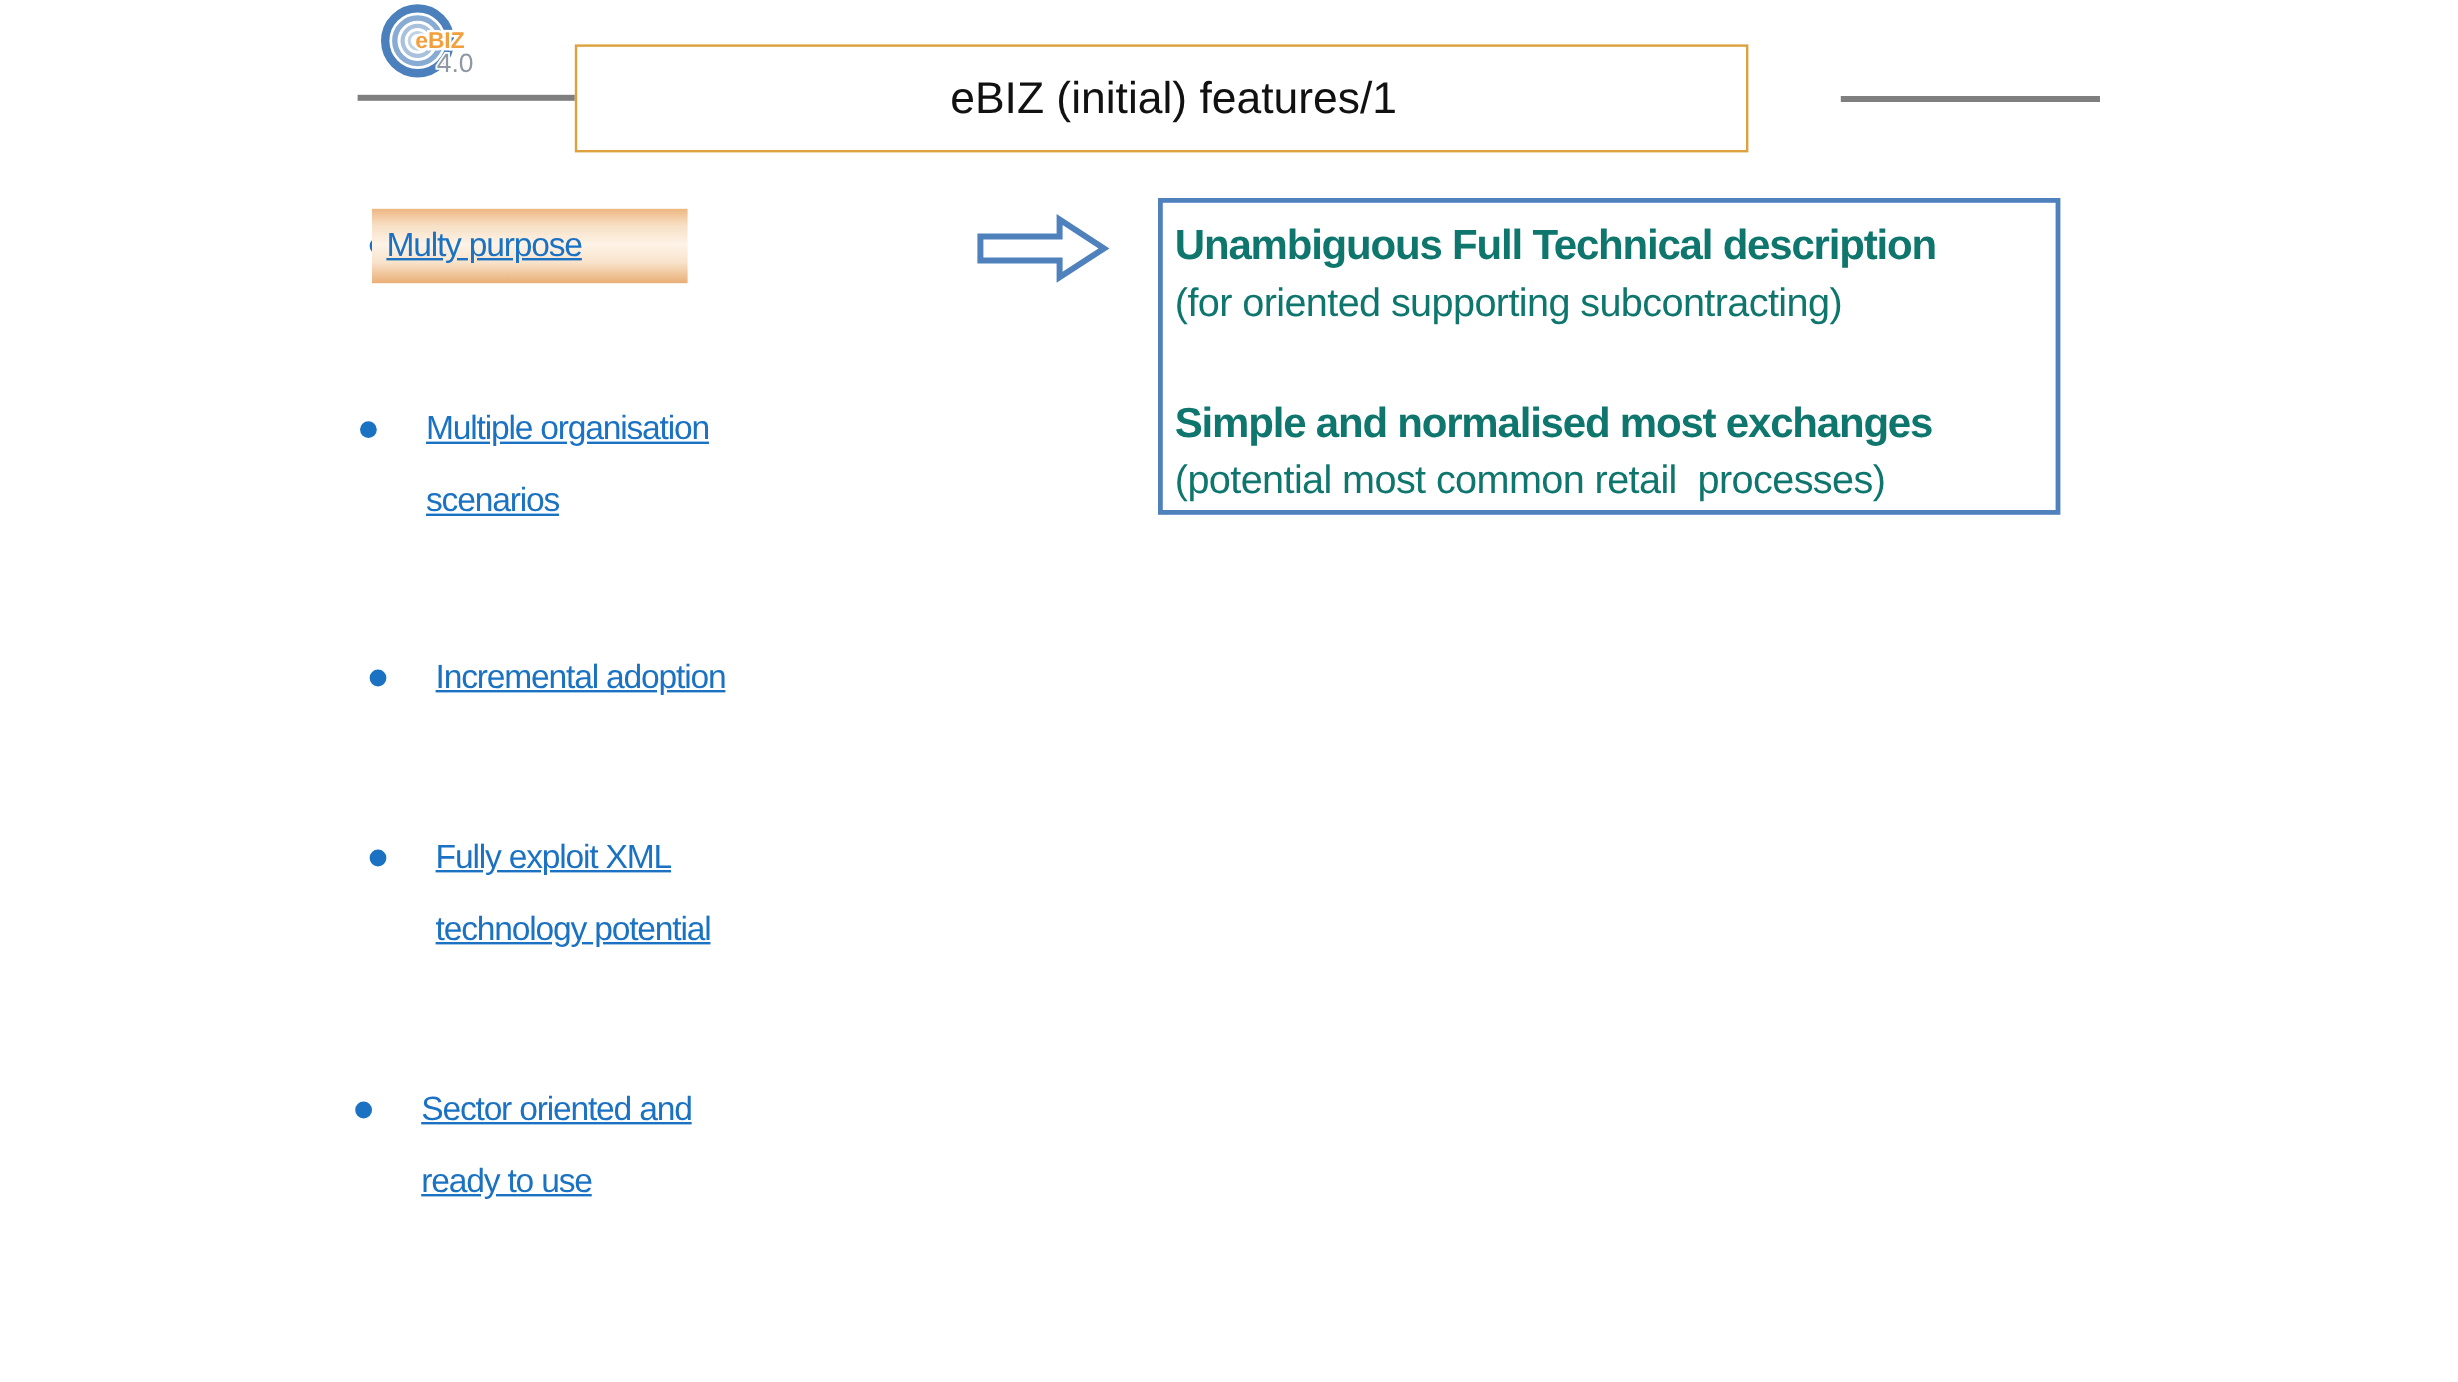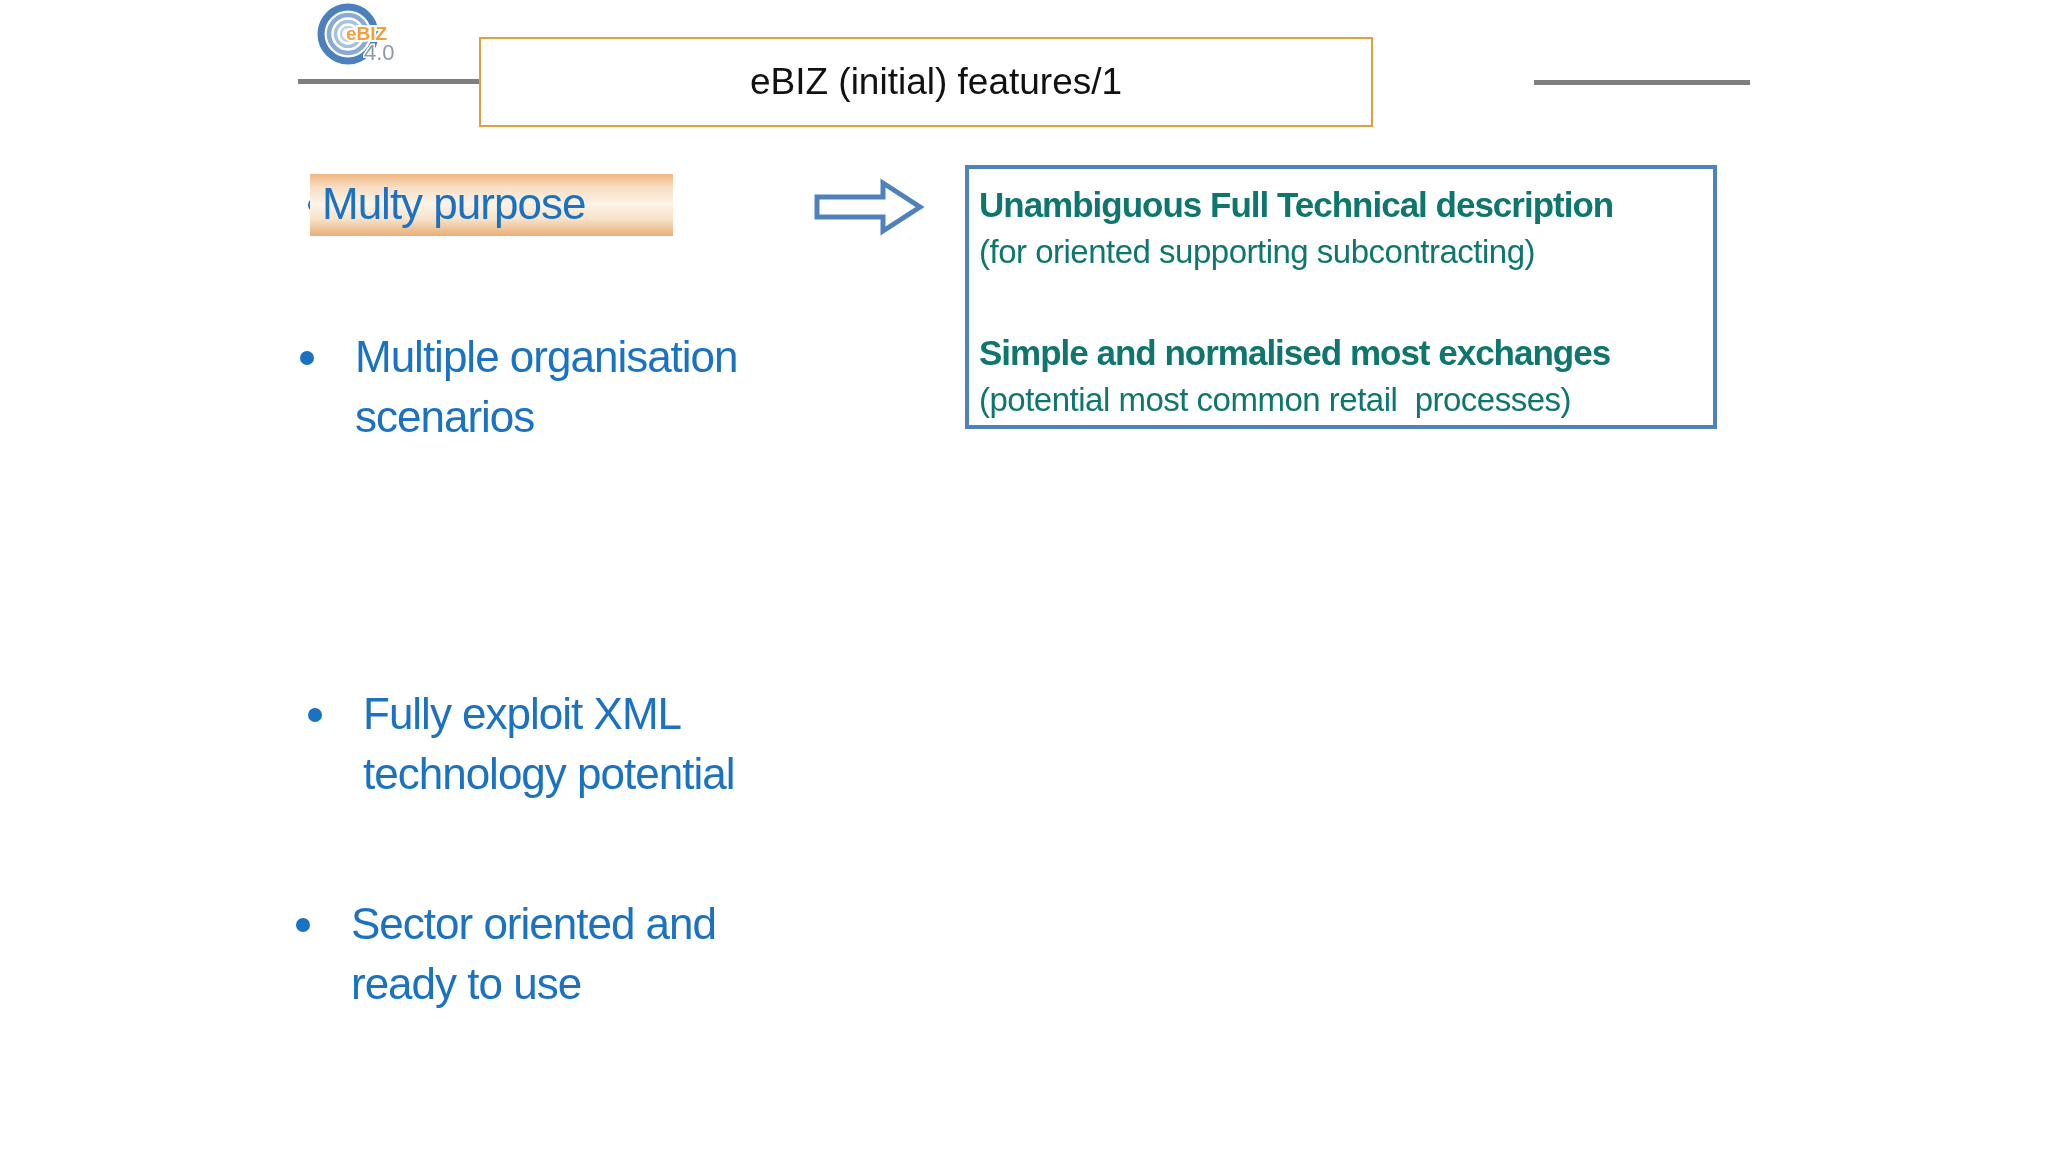--- a/index.html
+++ b/index.html
@@ -29,21 +29,21 @@
     height: 5px;
     background: #7f7f7f;
   }
   .rule-left  { left: 298px; top: 79px; width: 182px; }
   .rule-right { left: 1534px; top: 80px; width: 216px; }
 
   .title-box {
     position: absolute;
     left: 479px;
     top: 37px;
-    width: 894px;
+    width: 978px;
     height: 90px;
     box-sizing: border-box;
     border: 2px solid #dda13d;
     background: #ffffff;
     display: flex;
     align-items: center;
     justify-content: center;
     padding-left: 20px;
   }
   .title-box .title-text {
@@ -62,24 +62,25 @@
   .bullet-dot {
     width: 14px;
     height: 14px;
     border-radius: 50%;
     background: #1b72c2;
     margin-top: 24px;
     flex: 0 0 auto;
   }
   .bullet-label {
     margin-left: 41px;
-    font-size: 44px;
+    font-size: 28px;
     line-height: 60px;
     letter-spacing: -1px;
     white-space: pre-line;
+    text-decoration: underline;
   }
   .bullet-1 { left: 308px; top: 174px; }
   .bullet-2 { left: 300px; top: 327px; }
   .bullet-3 { left: 308px; top: 534px; }
   .bullet-4 { left: 308px; top: 684px; }
   .bullet-5 { left: 296px; top: 894px; }
 
   .highlight {
     display: inline-block;
     padding: 0px 88px 2px 12px;
@@ -156,20 +157,24 @@
     <span class="bullet-dot"></span>
     <span class="bullet-label highlight">Multy purpose</span>
   </div>
 
   <div class="bullet-item bullet-2">
     <span class="bullet-dot"></span>
     <span class="bullet-label">Multiple organisation
 scenarios</span>
   </div>
 
+  <div class="bullet-item bullet-3">
+    <span class="bullet-dot"></span>
+    <span class="bullet-label">Incremental adoption</span>
+  </div>
 
   <div class="bullet-item bullet-4">
     <span class="bullet-dot"></span>
     <span class="bullet-label">Fully exploit XML
 technology potential</span>
   </div>
 
   <div class="bullet-item bullet-5">
     <span class="bullet-dot"></span>
     <span class="bullet-label">Sector oriented and

